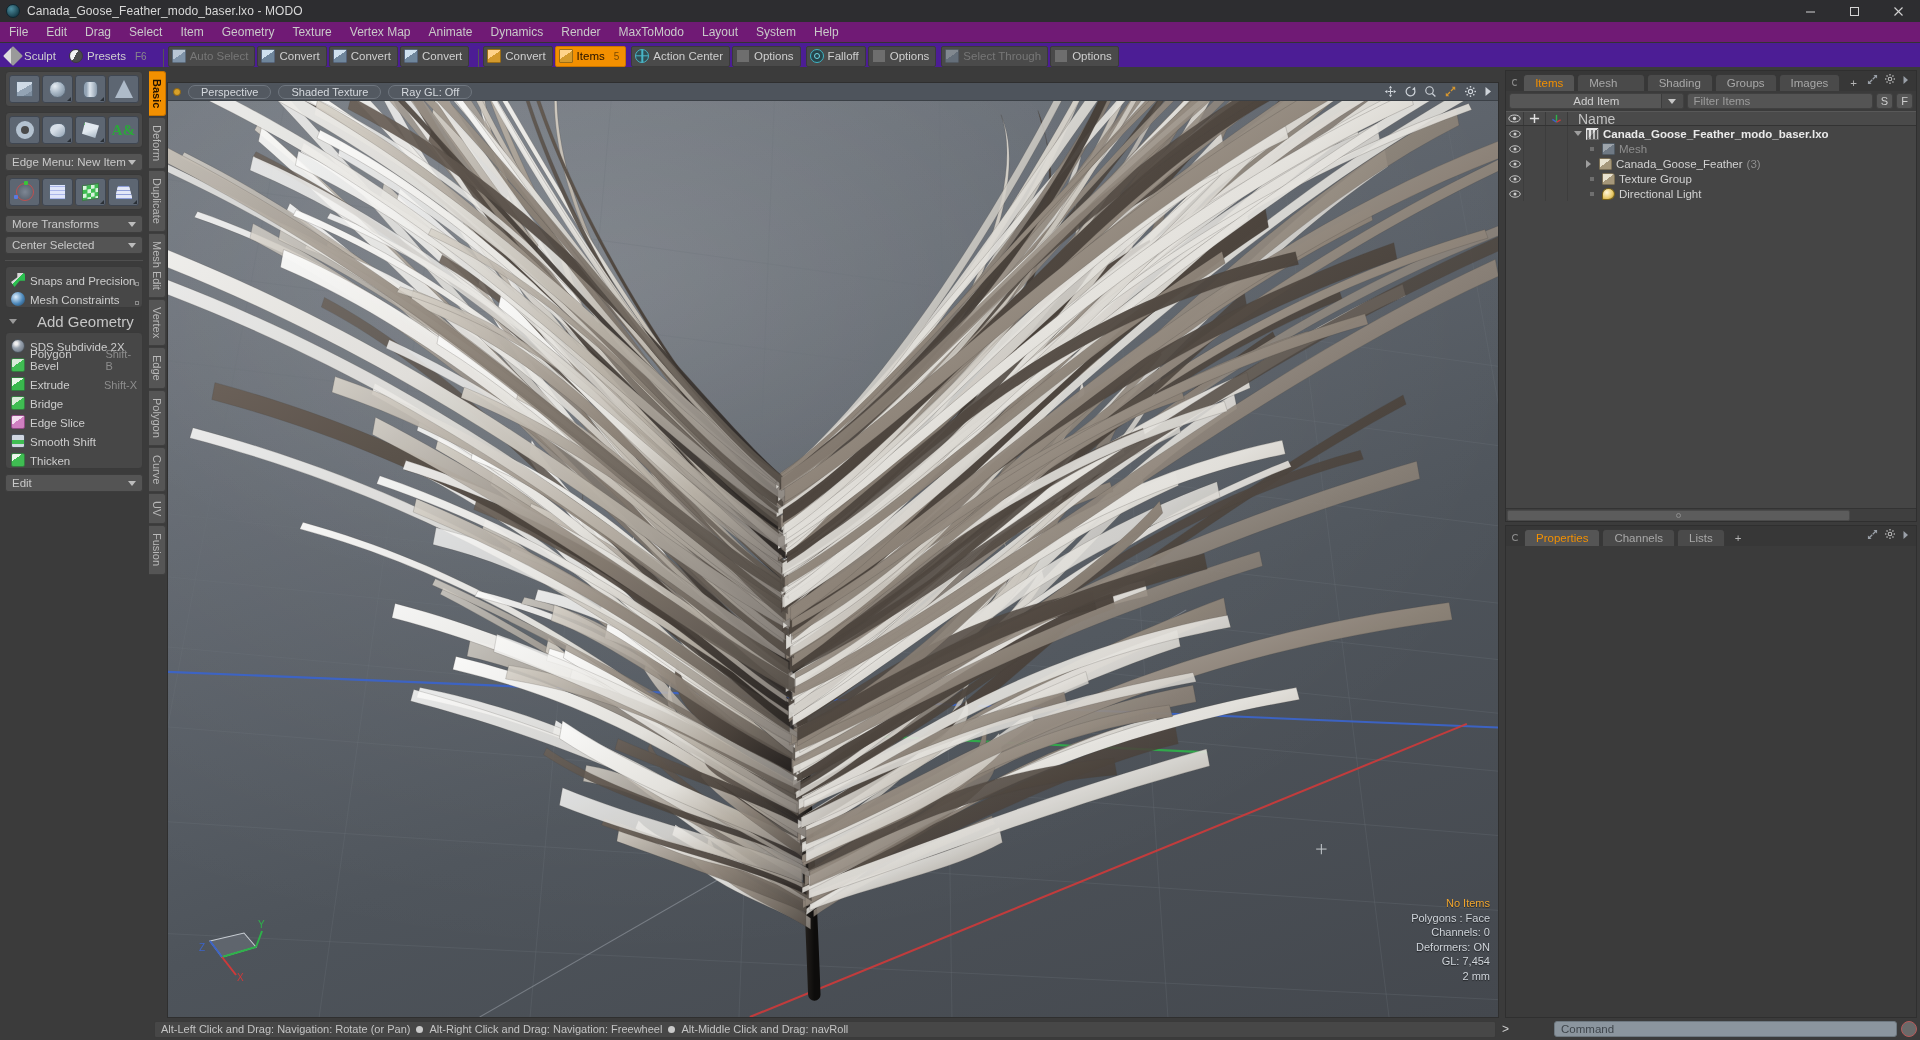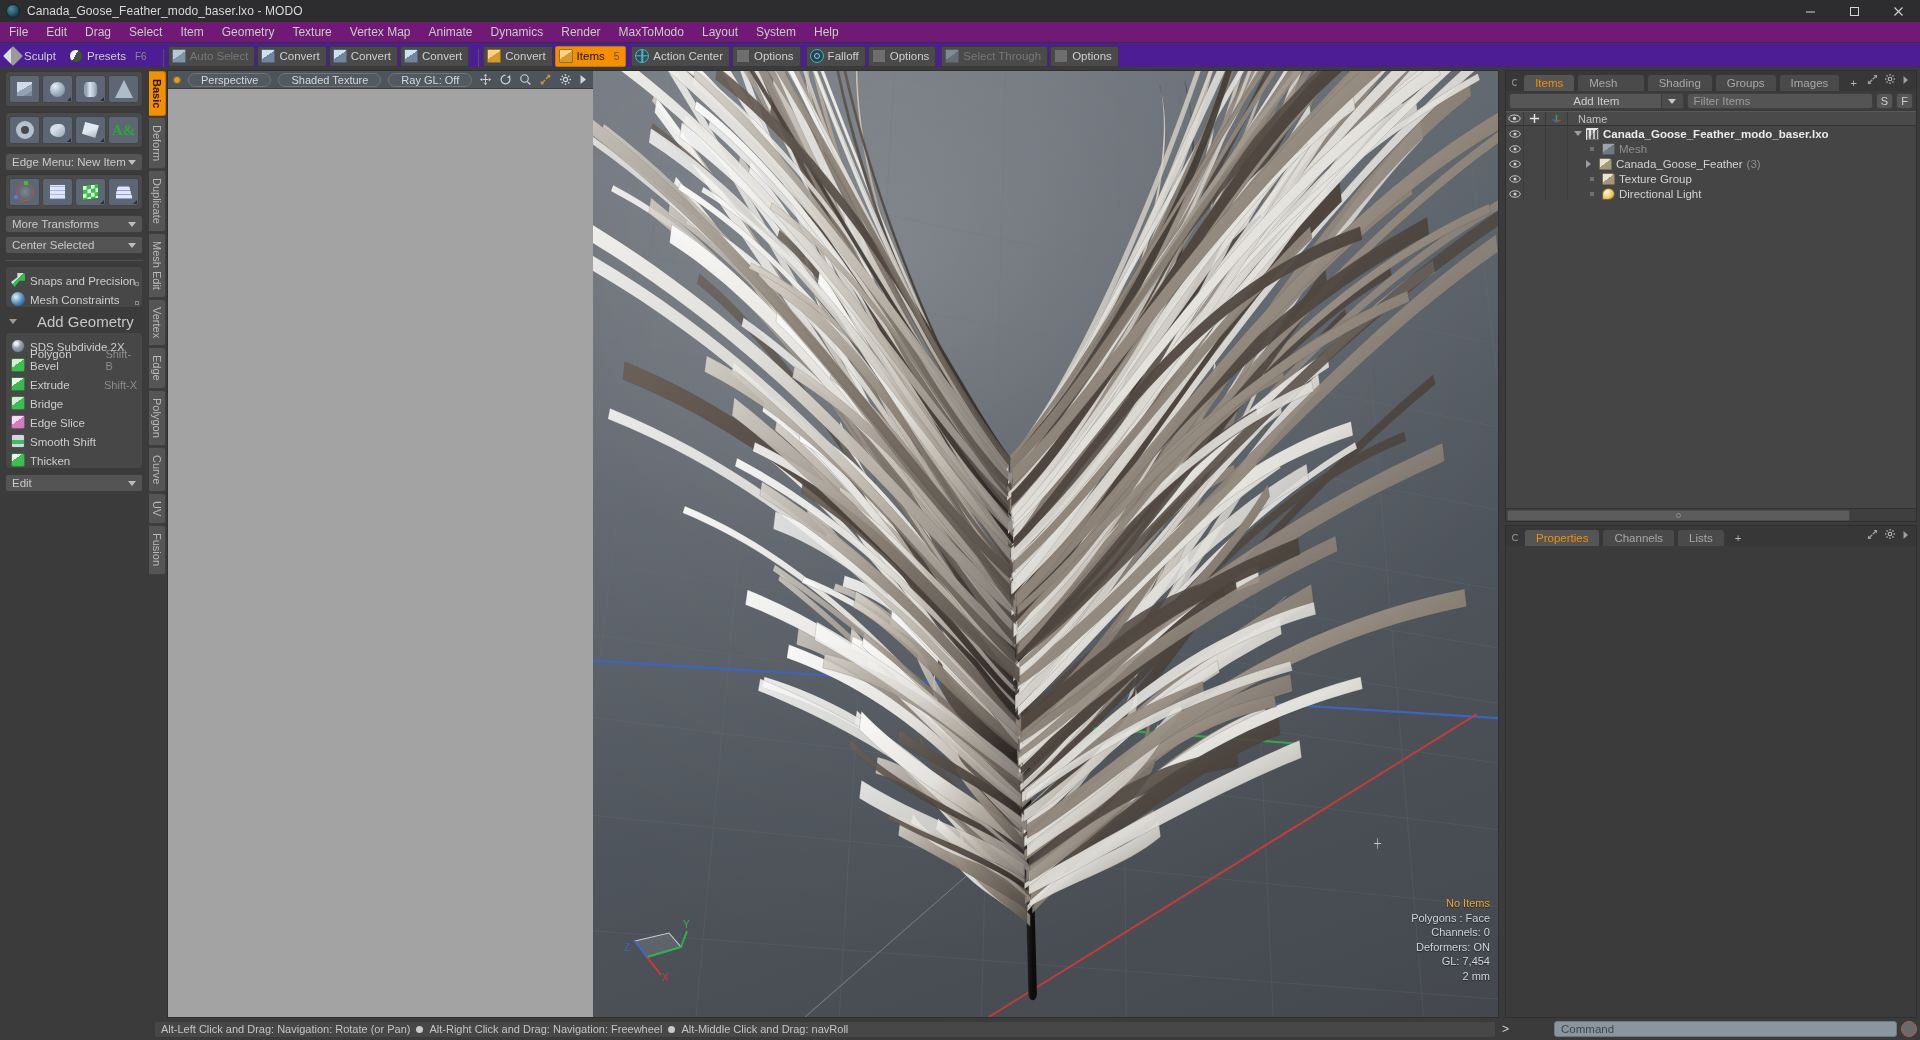--- a/index.html
+++ b/index.html
@@ -144,21 +144,21 @@
   .vtab {
     writing-mode:vertical-rl; text-orientation:mixed;
     background:#555; color:#b9b9b9; font-size:11px;
     padding:7px 2px; border-radius:0 3px 3px 0; border:1px solid #3f3f3f; border-left:none;
     display:flex; align-items:center; justify-content:center; white-space:nowrap;
   }
   .vtab.active { background:#f39000; color:#241300; font-weight:bold; border-color:#c87400;}
 
   
   .vpwrap { flex:1; min-width:0; display:flex; flex-direction:column; padding:3px 3px 0 0;}
-  .vp { flex:1; background:#a3a3a3; border:1px solid #2f2f2f; position:relative; overflow:hidden; display:flex; flex-direction:row;}
+  .vp { flex:1; background:#fdba74; border:1px solid #2f2f2f; position:relative; overflow:hidden; display:flex; flex-direction:column;margin-top:12px;}
   .vphdr {
     height:18px; background:#4e545c; display:flex; align-items:center; padding:0 5px; gap:7px;
     border-bottom:1px solid #3b4046; flex:none; position:relative; z-index:5;
   }
   .vpdot { width:8px;height:8px;border-radius:50%;background:#d8a12a;border:1px solid #8a6414;}
   .vpbtn {
     height:14px; padding:0 12px; border:1px solid #6e757e; border-radius:7px;
     color:#d5d9de; font-size:11px; line-height:12px; background:rgba(255,255,255,.03);
   }
   .vpicons { margin-left:auto; display:flex; align-items:center; gap:7px; color:#cfd4da;}
@@ -192,21 +192,21 @@
     display:flex; align-items:center; justify-content:center; font-size:11.5px; color:#cdcdcd; position:relative;}
   .additem .ddz { position:absolute; right:0; top:0; bottom:0; width:22px; background:#4c4c4c; border-left:1px solid #3c3c3c;
     display:flex;align-items:center;justify-content:center; border-radius:0 3px 3px 0;}
   .additem .ddz i { width:0;height:0;border-left:4px solid transparent;border-right:4px solid transparent;border-top:5px solid #c6c6c6;}
   .filterbox { flex:1; height:16px; background:#545454; border:1px solid #404040; border-radius:3px;
     display:flex; align-items:center; padding:0 6px; font-size:11.5px; color:#9c9c9c;}
   .sqbtn { width:17px;height:16px; background:#565656; border:1px solid #404040; border-radius:3px;
     display:flex;align-items:center;justify-content:center;font-size:11px;color:#cdcdcd;}
 
   .treehdr { height:15px; background:#4a4a4a; border-top:1px solid #585858; border-bottom:1px solid #333;
-    display:flex; align-items:center; font-size:11px; color:#c2c2c2; flex:none;}
+    display:flex; align-items:center; font-size:14px; color:#c2c2c2; flex:none;}
   .colv { width:18px; display:flex;align-items:center;justify-content:center; border-right:1px solid #3a3a3a; height:100%;}
   .tree { flex:1; background:#454545; overflow:hidden; position:relative;}
   .trow { height:15px; display:flex; align-items:center; font-size:11.5px; color:#d2d2d2; position:relative;}
   .trow .eye { width:18px; height:100%; display:flex;align-items:center;justify-content:center; border-right:1px solid #3d3d3d; flex:none;}
   .trow .c2 { width:22px; border-right:1px solid #3d3d3d; height:100%; flex:none;}
   .trow .c3 { width:22px; border-right:1px solid #3d3d3d; height:100%; flex:none;}
   .trow .nm { flex:1; display:flex; align-items:center; gap:4px; padding-left:6px; white-space:nowrap; overflow:hidden;}
   .trow.dim .nm { color:#8e8e8e; }
   .trow .cnt { color:#8e8e8e; }
   .tri-d { width:0;height:0;border-left:4px solid transparent;border-right:4px solid transparent;border-top:5px solid #9e9e9e; flex:none;}

